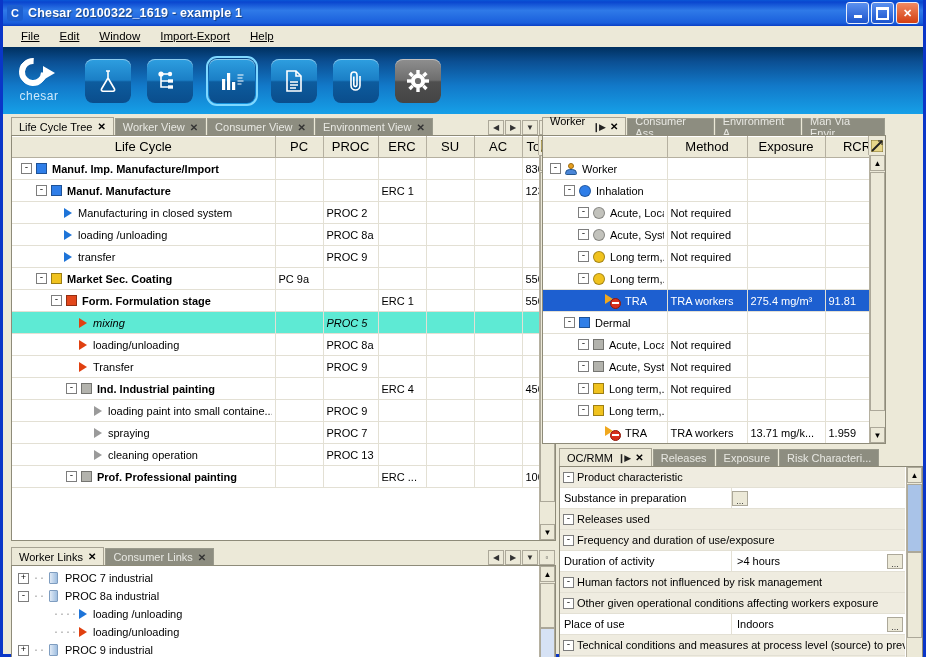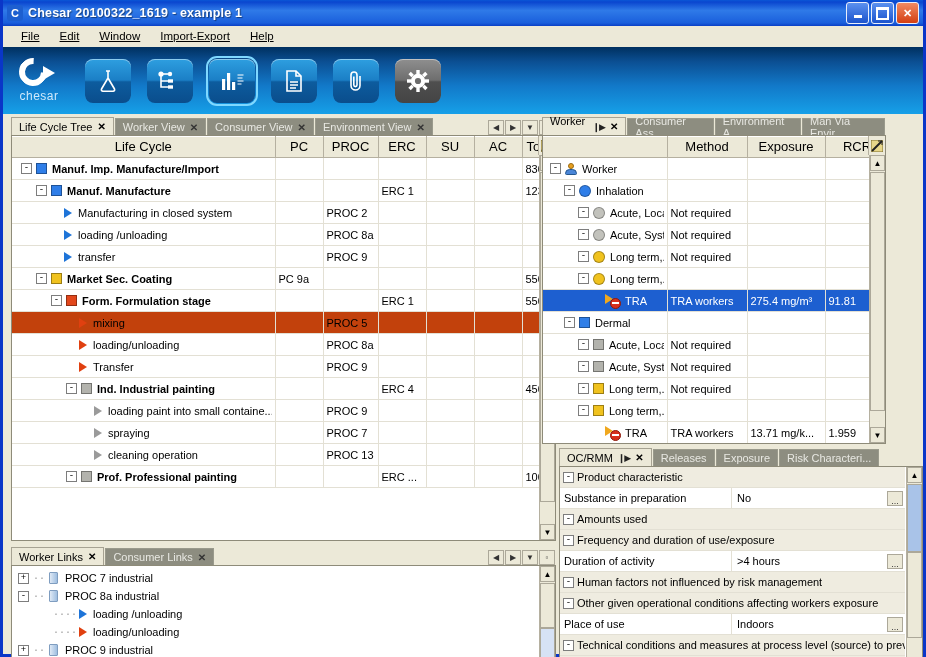--- a/index.html
+++ b/index.html
@@ -76,21 +76,21 @@
     border:1px solid #8e8b79;background:#fff;overflow:hidden;box-sizing:border-box;}
   table.grid{border-collapse:collapse;width:100%;table-layout:fixed;font-size:11px;}
   table.grid th{height:19px;background:#ece9d8;border-right:1px solid #b5b0a0;
     border-bottom:1px solid #b5b0a0;font-weight:normal;font-size:13px;color:#000;
     box-shadow:inset 0 1px 0 #fff;}
   table.grid td{height:21px;border-right:1px solid #e3e0d4;border-bottom:1px solid #e3e0d4;
     padding:0 3px;white-space:nowrap;overflow:hidden;color:#000;}
   td.lbl{padding:0;}
   .cellwrap{display:flex;align-items:center;height:21px;overflow:hidden;}
   .bold{font-weight:bold;}
-  tr.hl td{background:#c2410c;}
+  tr.hl td{background:#5eead4;font-style:italic;}
   tr.sel td{background:#1d5fd0;color:#fff;}
 
   .expander{width:9px;height:9px;border:1px solid #7d7d7d;background:#fff;
     display:inline-flex;align-items:center;justify-content:center;
     font-size:9px;line-height:7px;color:#000;margin-right:4px;flex:0 0 auto;
     font-family:"Liberation Mono",monospace;}
   .sq{width:9px;height:9px;margin-right:5px;flex:0 0 auto;border:1px solid rgba(0,0,0,.35);}
   .dot{width:10px;height:10px;border-radius:50%;margin-right:5px;flex:0 0 auto;
        border:1px solid rgba(0,0,0,.3);}
   .play{width:0;height:0;border-top:5px solid transparent;border-bottom:5px solid transparent;
@@ -841,26 +841,25 @@
         </div>
       </div>
       <div class="props">
         <div id="props-body" style="margin-right:17px;">
             <div class="prow group">
               <span class="gx">-</span>
               <span style="white-space:nowrap;overflow:hidden">Product characteristic</span>
             </div>
             <div class="prow">
               <span class="pname">Substance in preparation</span>
-              <span class="pval">No</span>
               <span class="pbtn">...</span>
             </div>
             <div class="prow group">
               <span class="gx">-</span>
-              <span style="white-space:nowrap;overflow:hidden">Amounts used</span>
+              <span style="white-space:nowrap;overflow:hidden">Releases used</span>
             </div>
             <div class="prow group">
               <span class="gx">-</span>
               <span style="white-space:nowrap;overflow:hidden">Frequency and duration of use/exposure</span>
             </div>
             <div class="prow">
               <span class="pname">Duration of activity</span>
               <span class="pval">&gt;4 hours</span>
               <span class="pbtn">...</span>
             </div>

